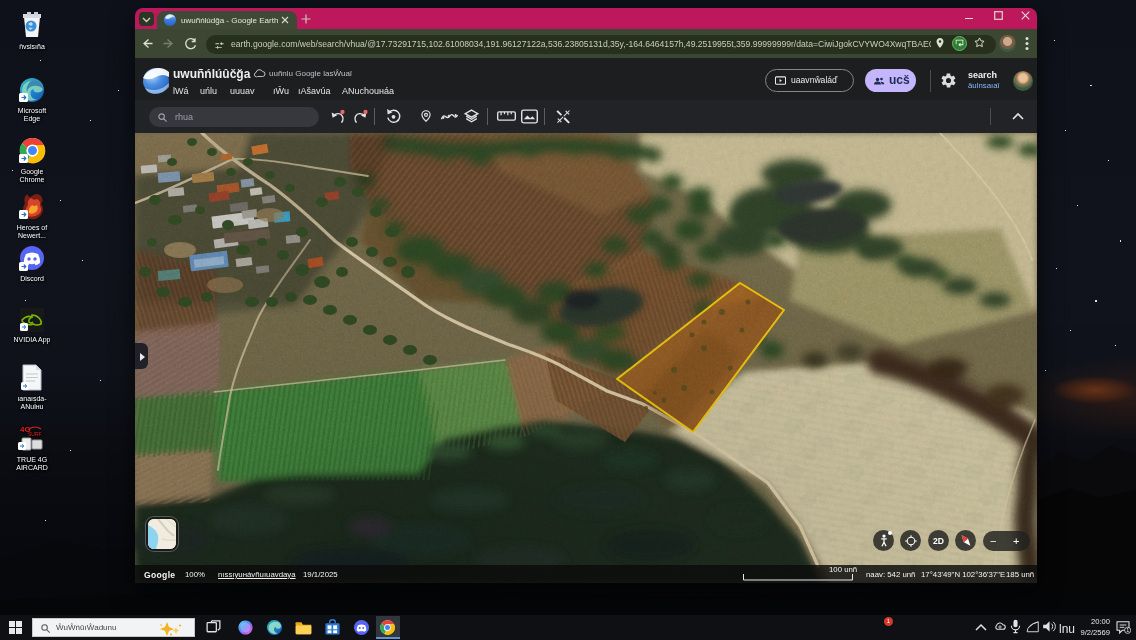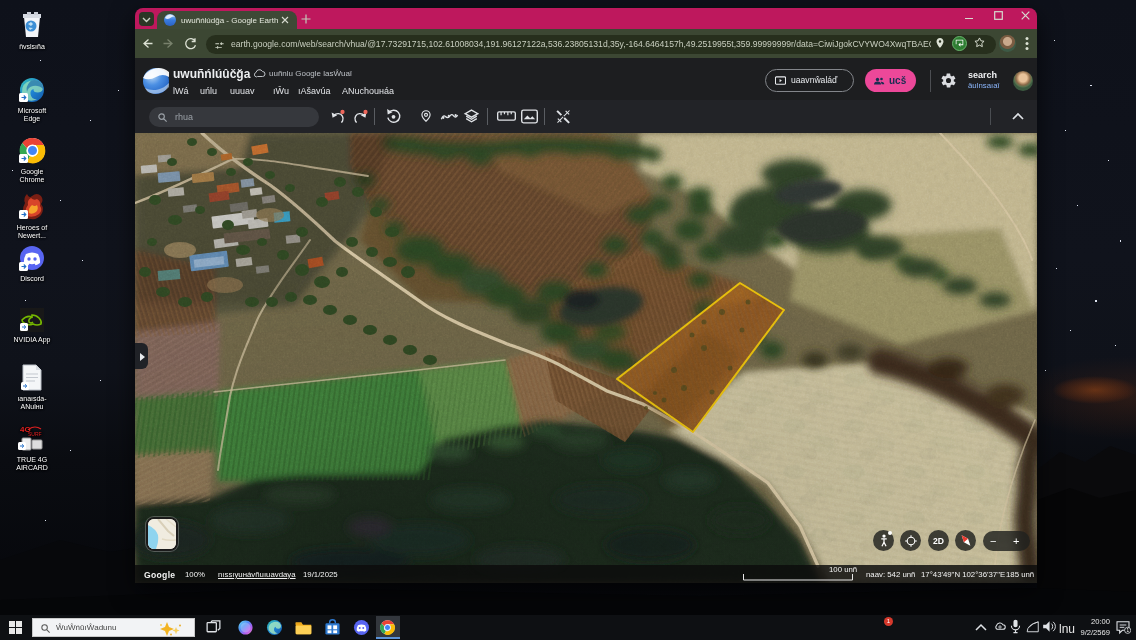--- a/index.html
+++ b/index.html
@@ -260,21 +260,21 @@
       <span class="abs" style="left:163px">ıAšavúa</span>
       <span class="abs" style="left:207px">ANuchouнáa</span>
     </div>
     <div class="abs" style="left:630px;top:11px;width:89px;height:23px;border:1px solid #83868b;border-radius:12px;color:#e8eaed;font-size:8.6px;line-height:21px">
       <svg class="abs" style="left:9px;top:6px" width="11" height="10" viewBox="0 0 24 20">
             <rect x="1" y="1" width="22" height="16" rx="2" fill="none" stroke="#e8eaed" stroke-width="2.4"></rect>
             <path d="M10,5.5 L15,9 L10,12.5 Z" fill="#e8eaed"></path>
           </svg>
       <span style="margin-left:25px">uaavnŵaláď</span>
     </div>
-    <div class="abs" style="left:730px;top:11px;width:51px;height:23px;background:#ec4899;border-radius:12px;color:#1a2e52;font-size:10px;font-weight:bold;line-height:23px">
+    <div class="abs" style="left:730px;top:11px;width:51px;height:23px;background:#c4b5fd;border-radius:12px;color:#1a2e52;font-size:12px;font-weight:bold;line-height:23px">
       <svg class="abs" style="left:8px;top:6.5px" width="12" height="10" viewBox="0 0 24 18">
             <circle cx="9" cy="6" r="3.4" fill="#1a2e52"></circle>
             <circle cx="17" cy="5" r="2.6" fill="#1a2e52"></circle>
             <path d="M2,16 a7,6 0 0,1 14,0 z" fill="#1a2e52"></path>
             <path d="M15.5,10.5 a5.5,5 0 0,1 7,4.8 l-5,0.4" fill="#1a2e52"></path>
           </svg>
       <span style="margin-left:24px">ucš</span>
     </div>
     <div class="abs" style="left:795px;top:12px;width:1px;height:22px;background:#4c4e52"></div>
     <svg class="abs" style="left:805px;top:14px" width="17" height="17" viewBox="0 0 24 24">

